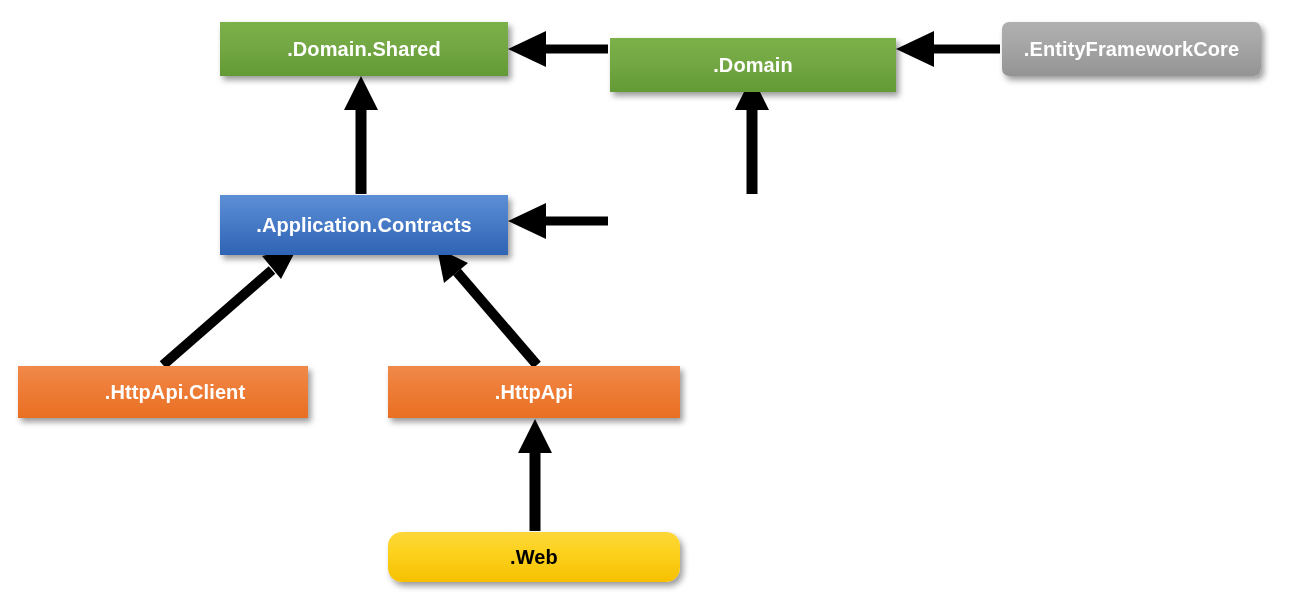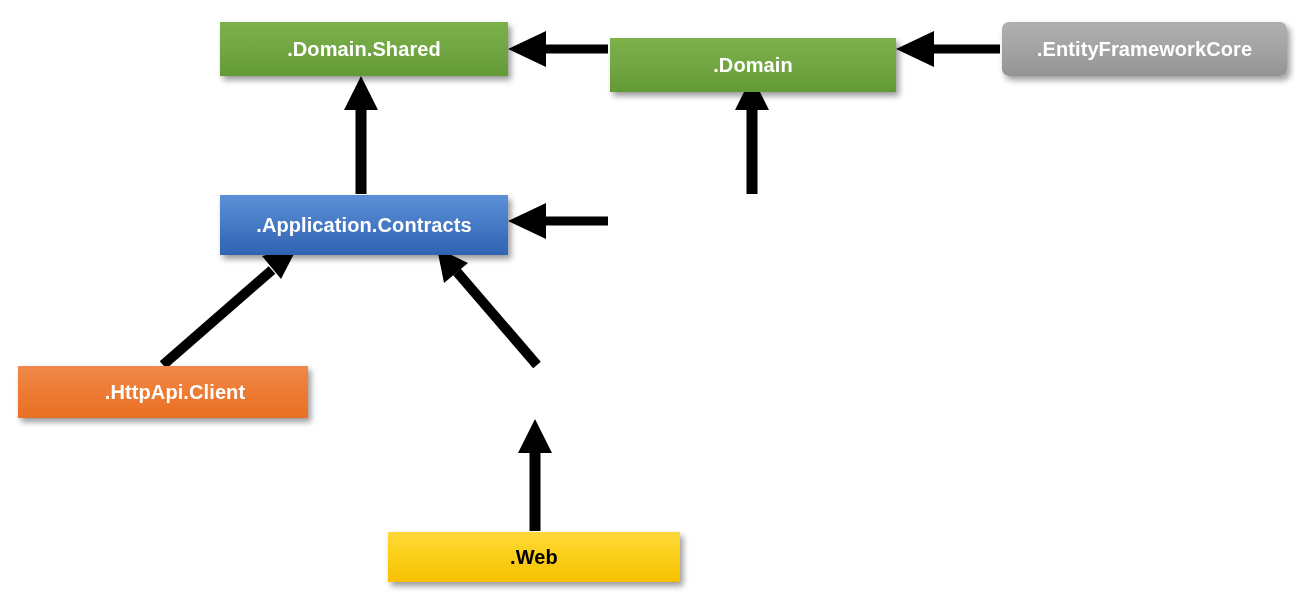--- a/index.html
+++ b/index.html
@@ -43,20 +43,21 @@
   }
   .node.blue {
     background: linear-gradient(to bottom, #5d8fd6 0%, #4a7ec9 40%, #2f63b4 100%);
   }
   .node.orange {
     background: linear-gradient(to bottom, #f0894a 0%, #ee7e39 38%, #e96f22 100%);
   }
   .node.yellow {
     background: linear-gradient(to bottom, #fdd73a 0%, #fcd21f 38%, #f6c000 100%);
     color: #000000;
+    border-radius: 14px;
   }
   .node.gray {
     background: linear-gradient(to bottom, #b0b0b0 0%, #a6a6a6 40%, #949494 100%);
     border-radius: 7px;
   }
   .node-label {
     pointer-events: none;
   }
 </style>
 </head>
@@ -108,31 +109,34 @@
   </svg>
 
   <div class="node green" style="left:220px; top:22px; width:288px; height:54px;">
     <span class="node-label">.Domain.Shared</span>
   </div>
 
   <div class="node green" style="left:610px; top:22px; width:286px; height:54px;margin-top:16px;">
     <span class="node-label">.Domain</span>
   </div>
 
-  <div class="node gray" style="left:1002px; top:22px; width:285px; height:54px;">
+  <div class="node gray" style="left:1002px; top:22px; width:259px; height:54px;">
     <span class="node-label">.EntityFrameworkCore</span>
   </div>
 
   <div class="node blue" style="left:220px; top:195px; width:288px; height:60px;">
     <span class="node-label">.Application.Contracts</span>
   </div>
 
 
   <div class="node orange" style="left:18px; top:366px; width:290px; height:52px;padding-left:24px;">
     <span class="node-label">.HttpApi.Client</span>
   </div>
 
+  <div class="node orange" style="left:388px; top:366px; width:292px; height:52px;">
+    <span class="node-label">.HttpApi</span>
+  </div>
 
   <div class="node yellow" style="left:388px; top:532px; width:292px; height:50px;">
     <span class="node-label">.Web</span>
   </div>
 
 </div>
 
 </body></html>

